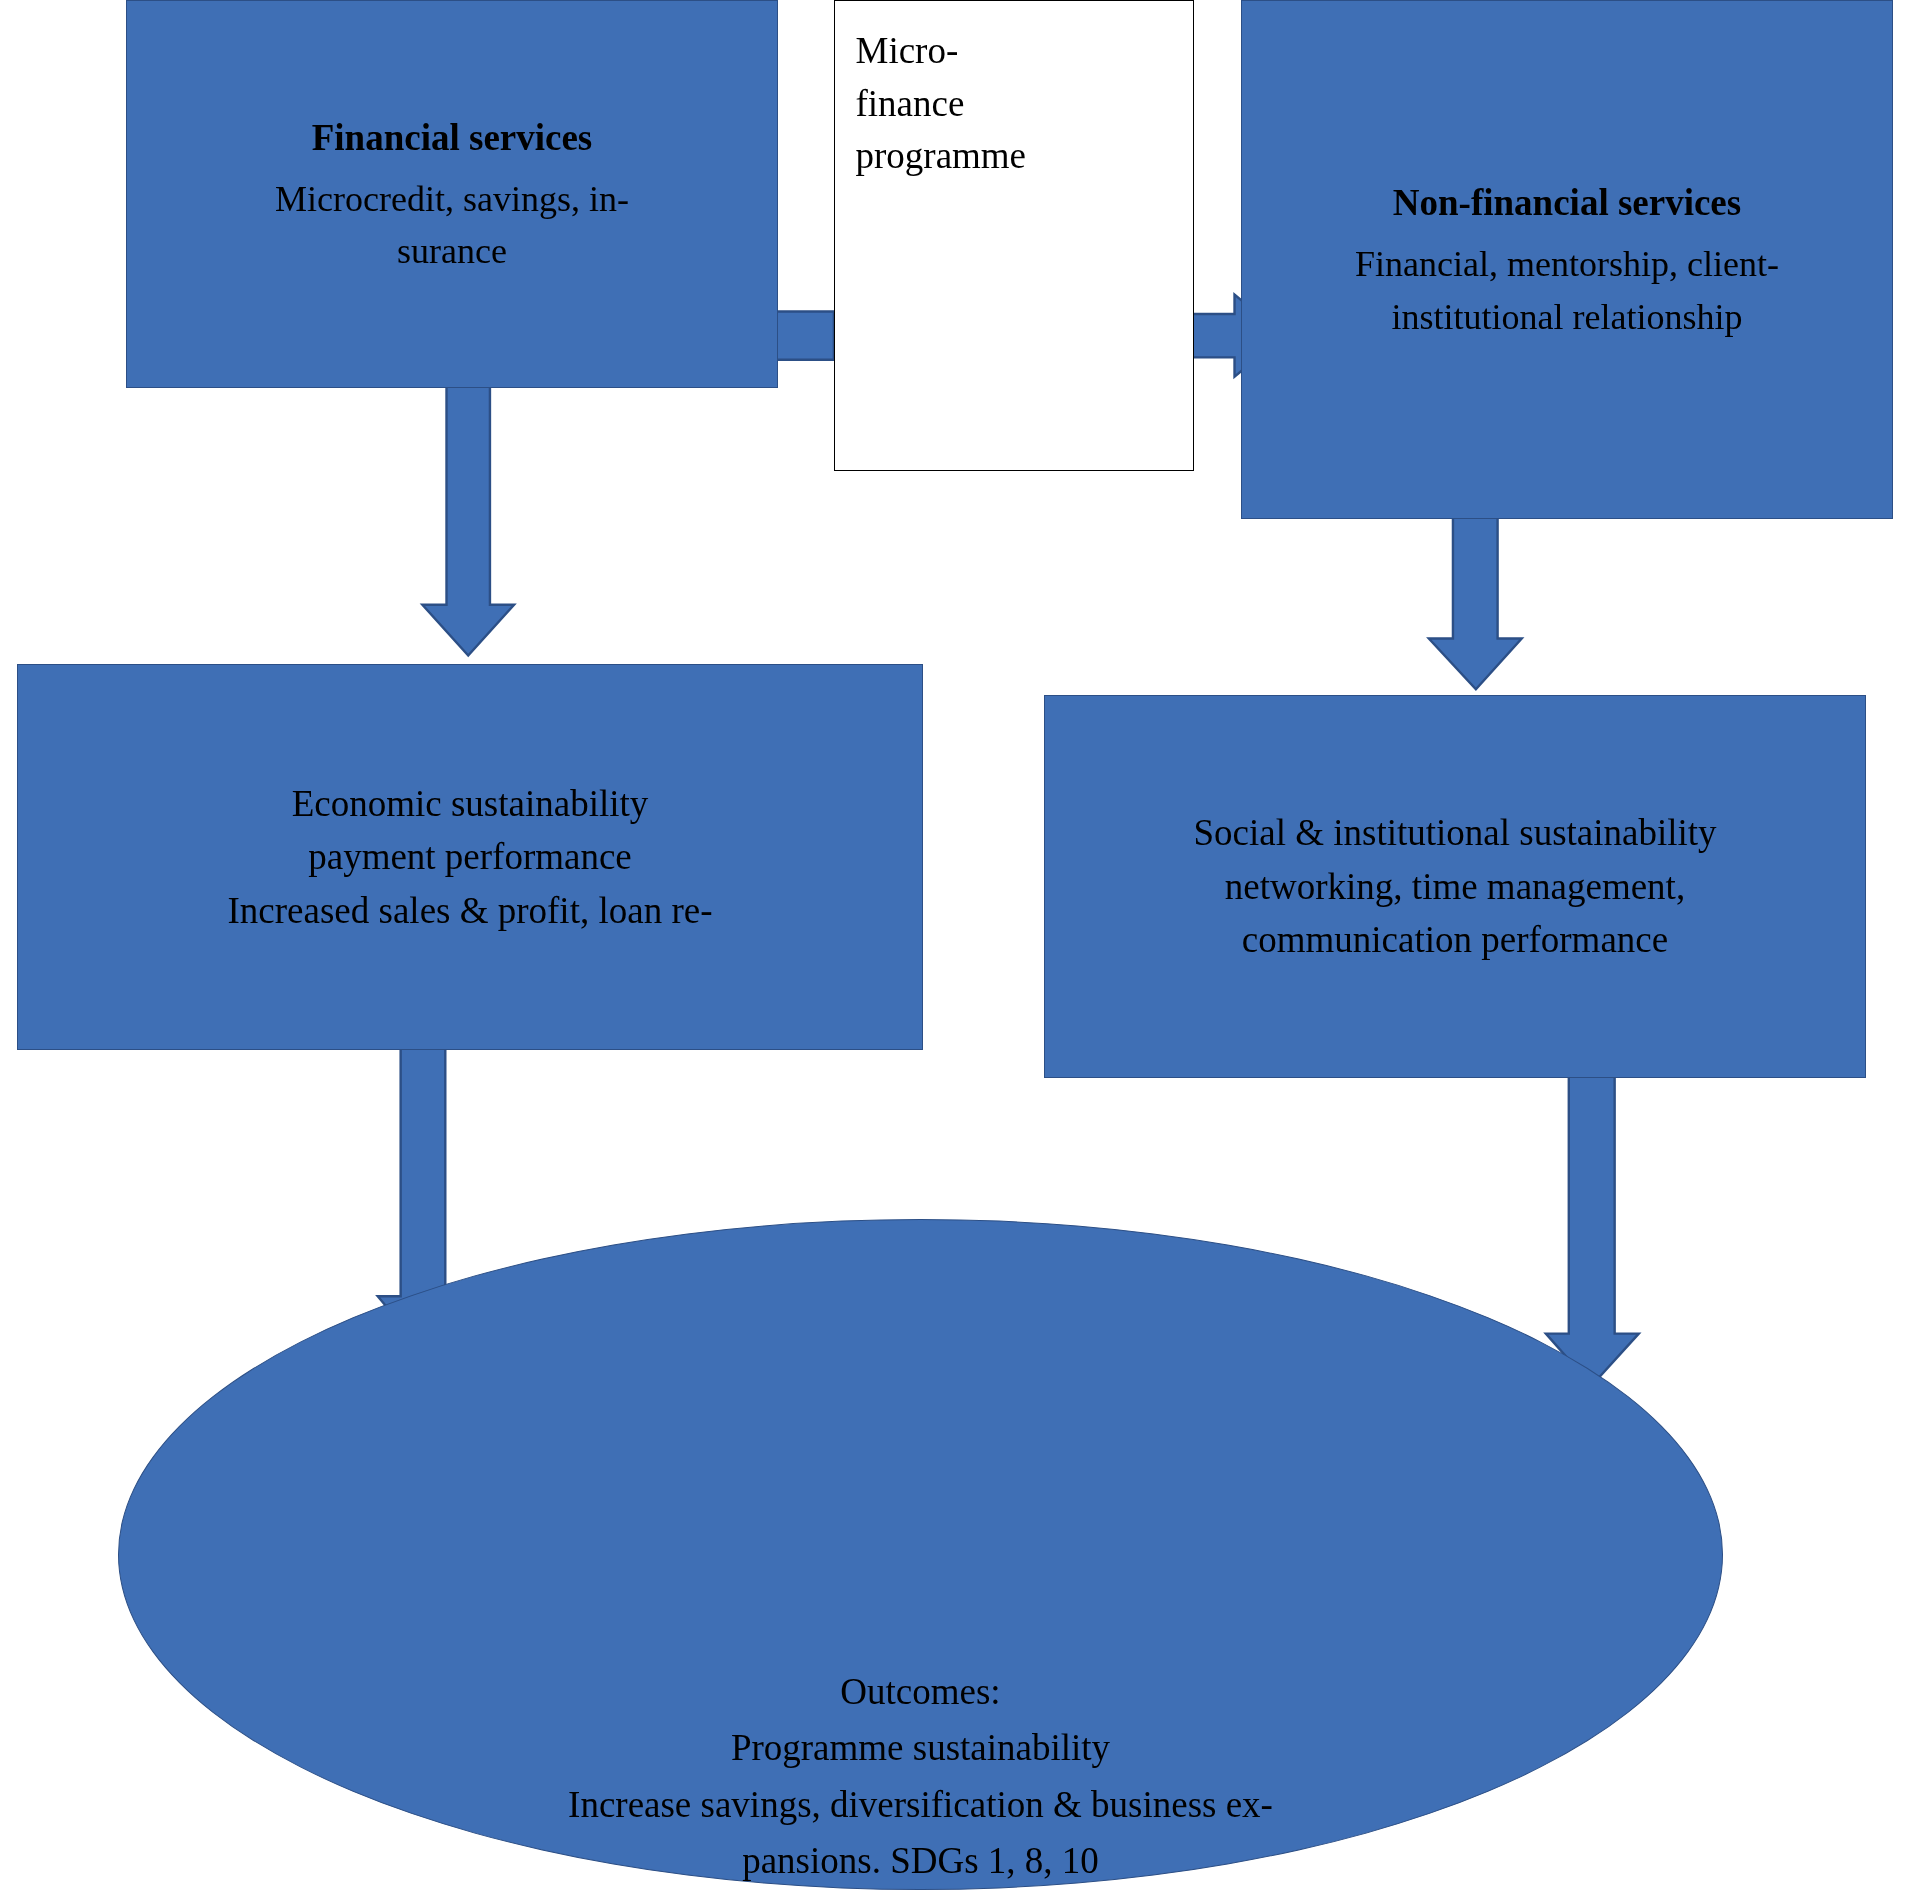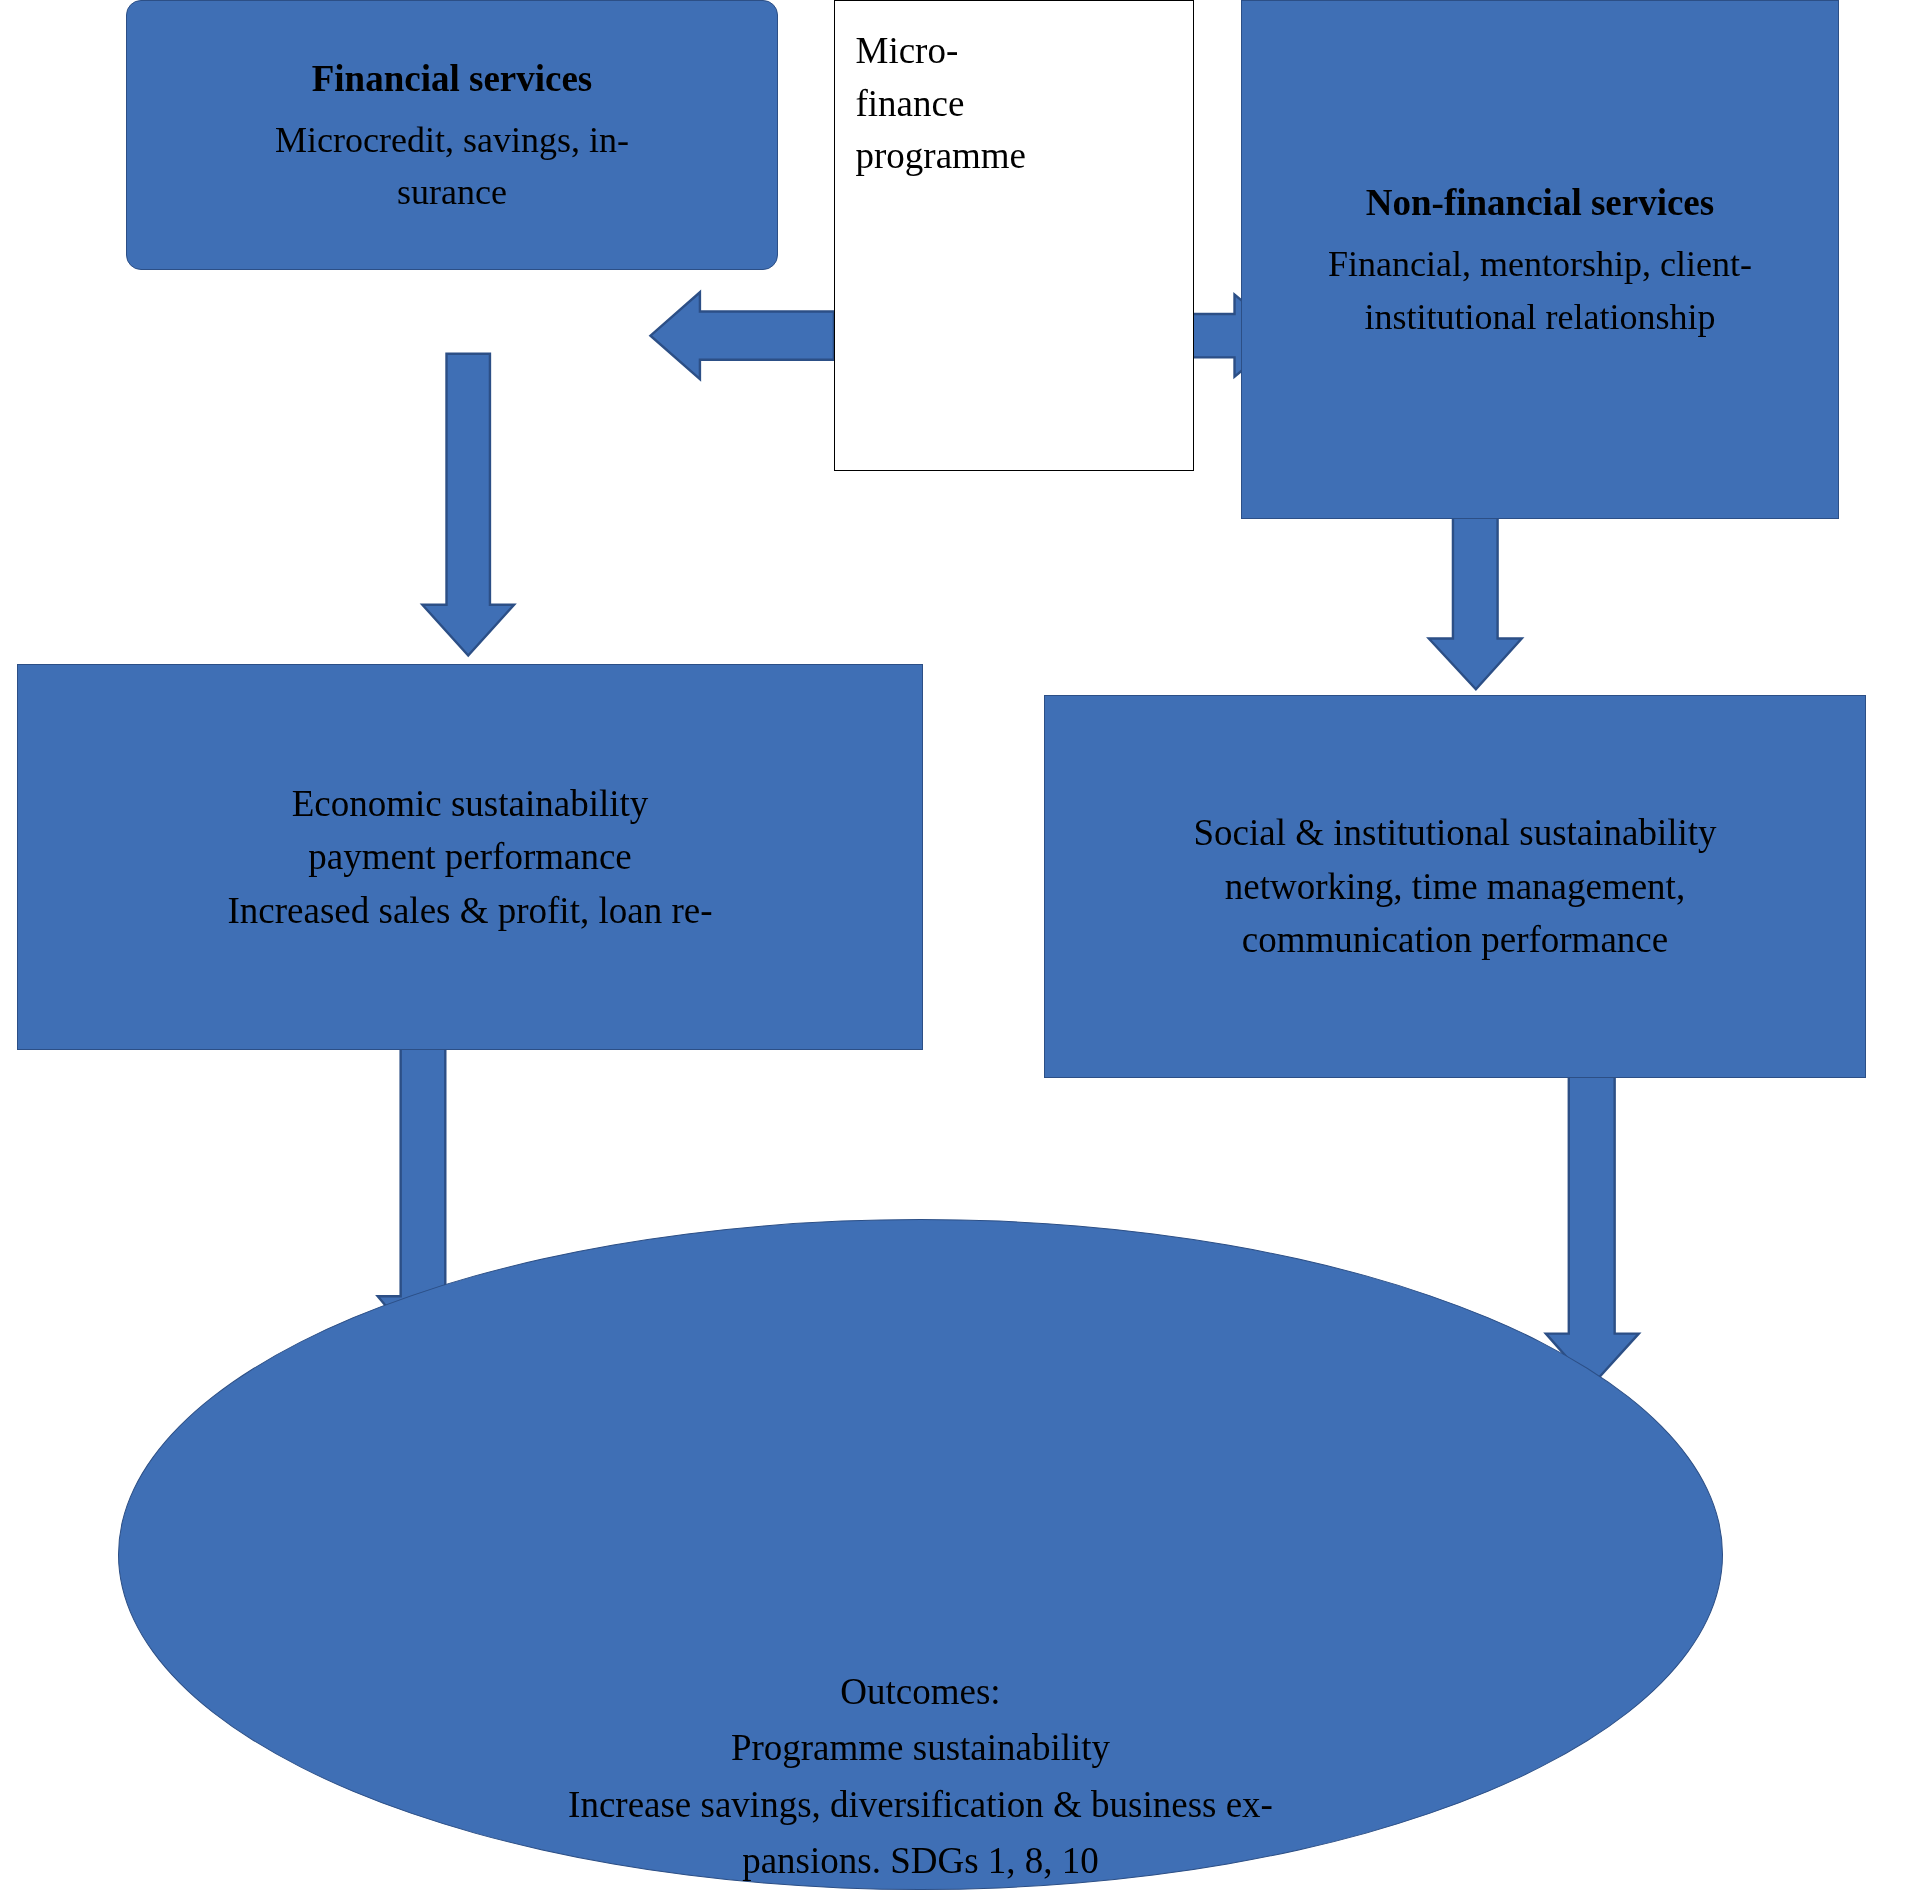--- a/index.html
+++ b/index.html
@@ -35,42 +35,41 @@
   }
   .node .title {
     font-weight: bold;
   }
   .node .line {
     font-weight: normal;
   }
 
   
   #node-financial-services {
-    left: 126px;  top: 0px;   width: 652px; height: 270px;
+    left: 126px;  top: 0px;   width: 652px; height: 388px;
     font-size: 36px;
     padding: 0 14.5px;
-    border-radius: 15px;
   }
   #node-financial-services .title { font-size: 37px; margin-bottom: 8.4px; }
 
   #node-microfinance-programme {
     left: 834px; top: 0px; width: 360px; height: 471px;
     background: #ffffff;
     border: 1.8px solid #000000;
     align-items: flex-start;
     justify-content: flex-start;
     text-align: center;
     padding: 24px 20.5px;
     font-size: 37px;
     font-weight: bold;
     line-height: 1.42;
   }
 
   #node-nonfinancial-services {
-    left: 1241px; top: 0px; width: 598px; height: 519px;
+    left: 1241px; top: 0px; width: 652px; height: 519px;
     font-size: 36px;
     padding: 0 11px;
     text-align: right;
   }
   #node-nonfinancial-services .title { font-size: 37px; margin-bottom: 8.4px; }
 
   #node-economic-sustainability {
     left: 17px; top: 664px; width: 906px; height: 386px;
     font-size: 37px;
     padding: 8px 12px;

